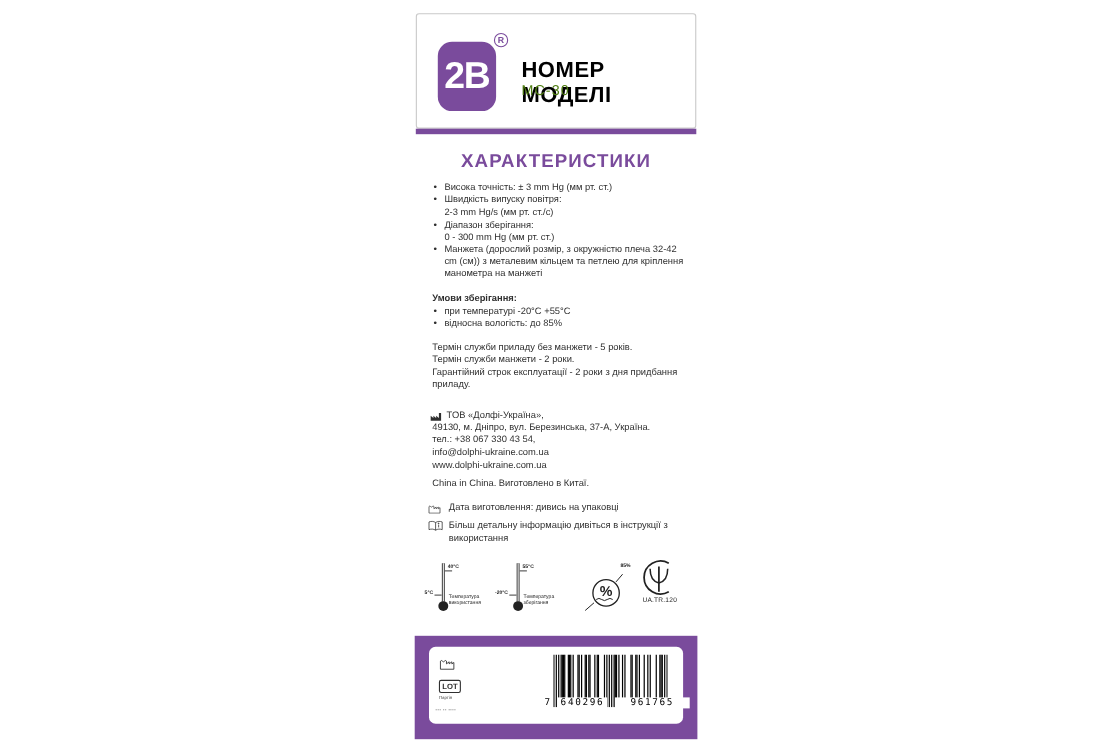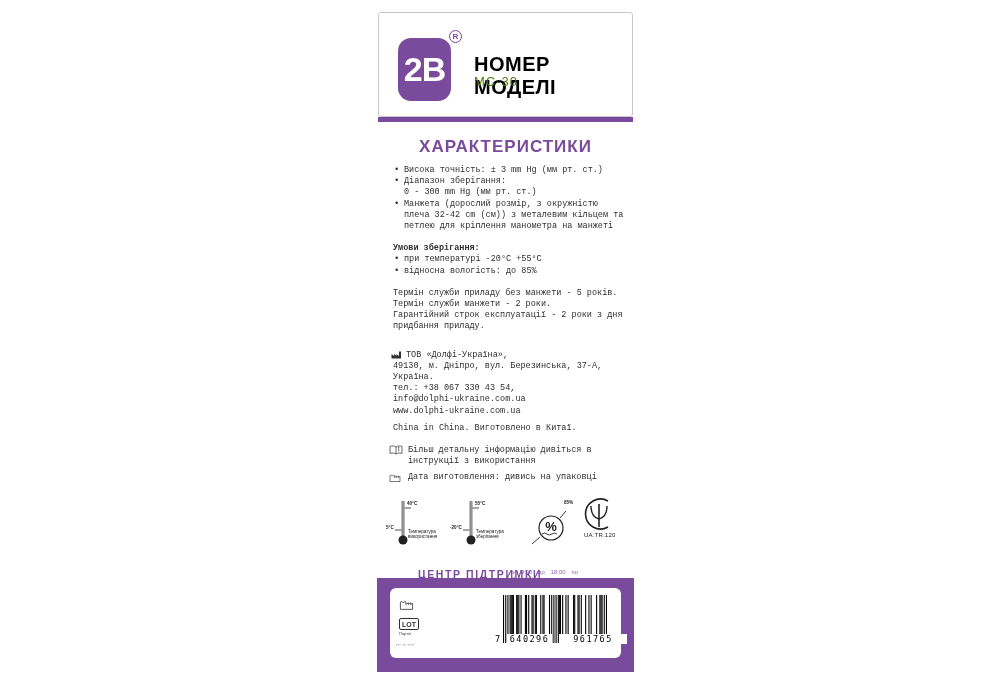--- a/index.html
+++ b/index.html
@@ -18,21 +18,21 @@
   .model-label{position:absolute;left:95px;top:40px;color:#000000;font-weight:700;
                font-size:20px;letter-spacing:0.5px;}
   .model-value{position:absolute;left:95px;top:61px;color:#4d7c0f;font-size:13px;letter-spacing:1px;}
 
   .divider{position:absolute;left:378px;top:117px;width:255px;height:5px;background:#7a4b9c;}
 
   
   .content{position:absolute;left:378px;top:122px;width:255px;}
   .char-title{margin:15px 0 8px 0;text-align:center;color:#7a4b9c;font-size:17px;
               font-weight:700;letter-spacing:1px;}
-  .body-text{font-size:8.5px;line-height:11.2px;color:#2f2f2f;font-family:Liberation Mono, monospace;}
+  .body-text{font-size:8.5px;line-height:11.2px;color:#2f2f2f;}
   ul.blist{list-style:none;margin:0;padding:0 8px 0 15px;}
   ul.blist li{position:relative;padding-left:11px;margin:0;}
   ul.blist li::before{content:"•";position:absolute;left:1px;top:0;font-size:9px;}
   .section-gap{height:11px;}
   .half-gap{height:6px;}
   .storage-title{font-weight:700;padding-left:15px;}
   .plain-lines{padding-left:15px;padding-right:8px;}
   .mfr{padding-left:15px;position:relative;}
   .mfr .factory-inline{position:absolute;left:13px;top:1px;}
   .mfr .name-line{padding-left:13px;}
@@ -90,20 +90,24 @@
   <div class="divider"></div>
 
   <div class="content">
     <div class="char-title">ХАРАКТЕРИСТИКИ</div>
 
     <ul class="blist body-text">
       <li>
         <div>Висока точність: ± 3 mm Hg (мм рт. ст.)</div>
       </li>
       <li>
+        <div>Швидкість випуску повітря:</div>
+        <div>2-3 mm Hg/s (мм рт. ст./с)</div>
+      </li>
+      <li>
         <div>Діапазон зберігання:</div>
         <div>0 - 300 mm Hg (мм рт. ст.)</div>
       </li>
       <li>
         <div>Манжета (дорослий розмір, з окружністю плеча 32-42 cm (см)) з металевим кільцем та петлею для кріплення манометра на манжеті</div>
       </li>
     </ul>
 
     <div class="section-gap"></div>
     <div class="storage-title body-text">Умови зберігання:</div>
@@ -135,38 +139,38 @@
       <div>49130, м. Дніпро, вул. Березинська, 37-А, Україна.</div>
       <div>тел.: +38 067 330 43 54,</div>
       <div>info@dolphi-ukraine.com.ua</div>
       <div>www.dolphi-ukraine.com.ua</div>
     </div>
 
     <div class="half-gap"></div>
     <div class="plain-lines body-text">China in China. Виготовлено в Китаї.</div>
 
     <div class="section-gap"></div>
+    <div class="info-row body-text">
+      <span class="row-icon">
+        <svg class="icon" width="12" height="9" viewBox="0 0 24 18" fill="none" stroke="#2f2f2f" stroke-width="1.3">
+          <path d="M2 17 V5 q1.5-2 3 0 q1.5 2 3 0 q1.5-2 3 0 V9 l4-3 V9 l4-3 V9 l3-2 V17 Z"></path>
+        </svg>
+      </span>
+      <div>Дата виготовлення: дивись на упаковці</div>
+    </div>
     <div class="info-row body-text">
       <span class="row-icon">
         <svg class="icon" width="14" height="10" viewBox="0 0 28 20" fill="none" stroke="#2f2f2f" stroke-width="1.4">
           <path d="M2 3 C6 1.5 10 1.5 14 4 C18 1.5 22 1.5 26 3 V17 C22 15.5 18 15.5 14 18 C10 15.5 6 15.5 2 17 Z"></path>
           <line x1="14" y1="4" x2="14" y2="18"></line>
           <line x1="19.5" y1="8" x2="19.5" y2="13"></line>
             <circle cx="19.5" cy="5.7" r="0.8" fill="#2f2f2f"></circle>
         </svg>
       </span>
       <div>Більш детальну інформацію дивіться в інструкції з використання</div>
-    </div>
-    <div class="info-row body-text">
-      <span class="row-icon">
-        <svg class="icon" width="12" height="9" viewBox="0 0 24 18" fill="none" stroke="#2f2f2f" stroke-width="1.3">
-          <path d="M2 17 V5 q1.5-2 3 0 q1.5 2 3 0 q1.5-2 3 0 V9 l4-3 V9 l4-3 V9 l3-2 V17 Z"></path>
-        </svg>
-      </span>
-      <div>Дата виготовлення: дивись на упаковці</div>
     </div>
 
     <div class="symbols">
 
       <div class="sym" style="left:16px;top:2px;width:64px;height:52px;">
         <svg class="icon" width="22" height="50" viewBox="0 0 22 50">
           <line x1="9" y1="3" x2="9" y2="38" stroke="#222" stroke-width="2.6"></line>
           <line x1="9" y1="3" x2="9" y2="38" stroke="#fff" stroke-width="1"></line>
           <circle cx="9" cy="42" r="4.5" fill="#222"></circle>
           <line x1="10.5" y1="10" x2="17" y2="10" stroke="#222" stroke-width="0.8"></line>

